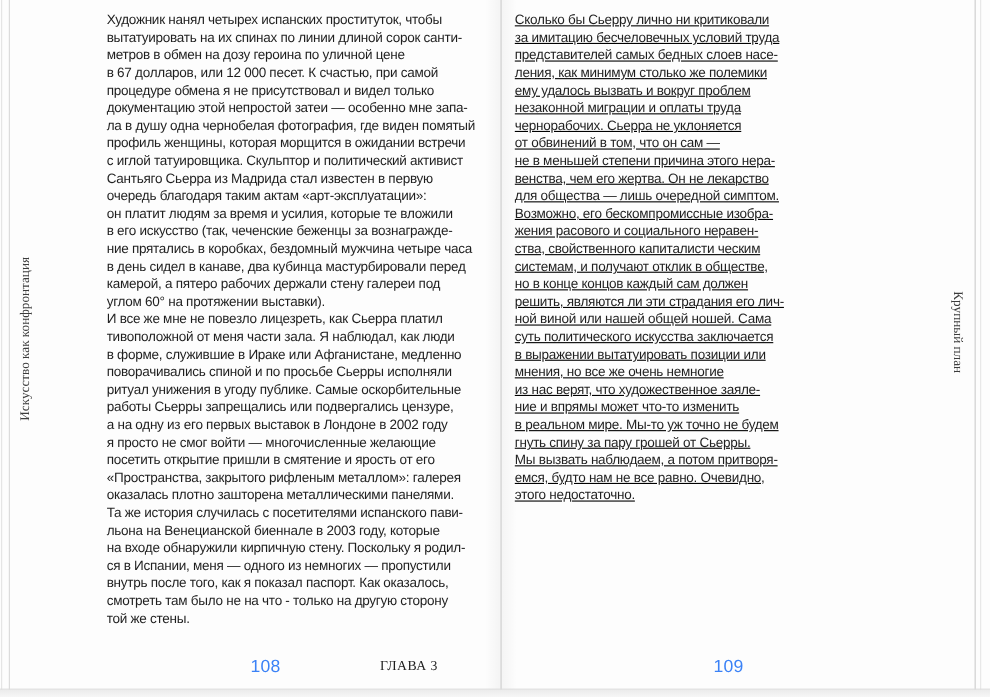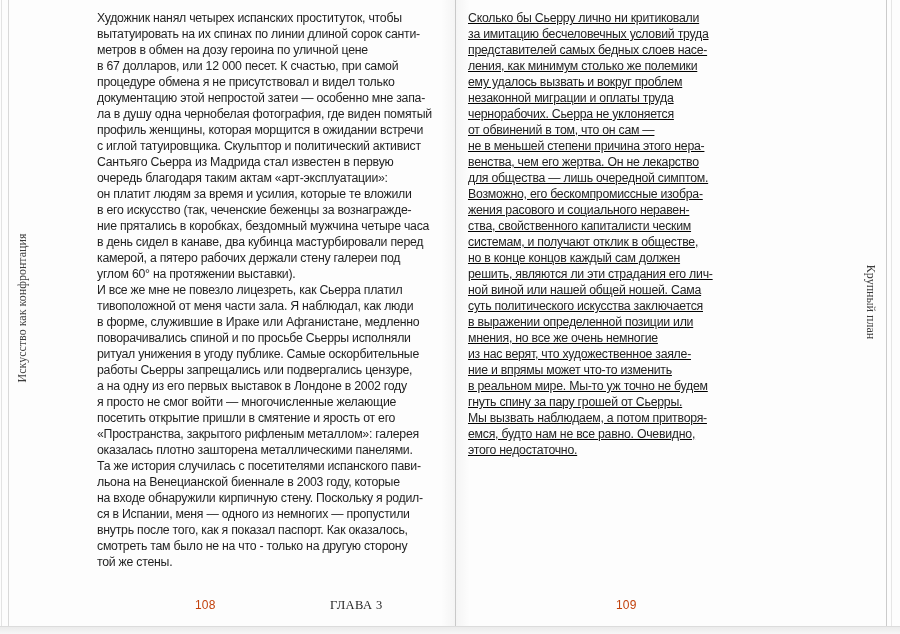--- a/index.html
+++ b/index.html
@@ -36,26 +36,26 @@
     color: #3c3c3c;
     text-align: center;
     white-space: nowrap;
   }
   .caption-left  { width: 180px; left: -68px; top: 300px; transform: rotate(-90deg); }
   .caption-right { width: 110px; left: 816px; top: 294px; transform: rotate(90deg); }
 
   
   .footer-item { position: absolute; top: 598px; height: 15px; }
   .page-num {
-    font-size: 12px; color: #c2410c; letter-spacing: 0.2px; text-align: left;
+    font-size: 16px; color: #3b82f6; letter-spacing: 0.2px; text-align: right;
   }
   .pn-left  { left: 195px; width: 60px; }
   .pn-right { left: 616px; width: 60px; }
   .chapter-title {
-    left: 330px; width: 68px; 
+    left: 330px; width: 68px; text-align: right;
     font-family: "Liberation Serif", serif;
     font-size: 12.5px; letter-spacing: 0.4px; color: #1e1e1e;
   }
 
   
   .vline { position: absolute; top: 0; width: 1px; height: 627px; }
   .edge-l1 { left: 1px;   background: #e3e3e3; }
   .edge-l2 { left: 8px;   background: #d9d9d9; }
   .gutter-line { left: 455px; background: #c9c9c9; }
   .gutter-shade-left {
@@ -136,21 +136,21 @@
       <div class="line">венства, чем его жертва. Он не лекарство</div>
       <div class="line">для общества — лишь очередной симптом.</div>
       <div class="line">Возможно, его бескомпромиссные изобра-</div>
       <div class="line">жения расового и социального неравен-</div>
       <div class="line">ства, свойственного капиталисти ческим</div>
       <div class="line">системам, и получают отклик в обществе,</div>
       <div class="line">но в конце концов каждый сам должен</div>
       <div class="line">решить, являются ли эти страдания его лич-</div>
       <div class="line">ной виной или нашей общей ношей. Сама</div>
       <div class="line">суть политического искусства заключается</div>
-      <div class="line">в выражении определенной позиции или</div>
+      <div class="line">в выражении вытатуировать позиции или</div>
       <div class="line">мнения, но все же очень немногие</div>
       <div class="line">из нас верят, что художественное заяле-</div>
       <div class="line">ние и впрямы может что-то изменить</div>
       <div class="line">в реальном мире. Мы-то уж точно не будем</div>
       <div class="line">гнуть спину за пару грошей от Сьерры.</div>
       <div class="line">Мы вызвать наблюдаем, а потом притворя-</div>
       <div class="line">емся, будто нам не все равно. Очевидно,</div>
       <div class="line">этого недостаточно.</div>
     </div>
 

